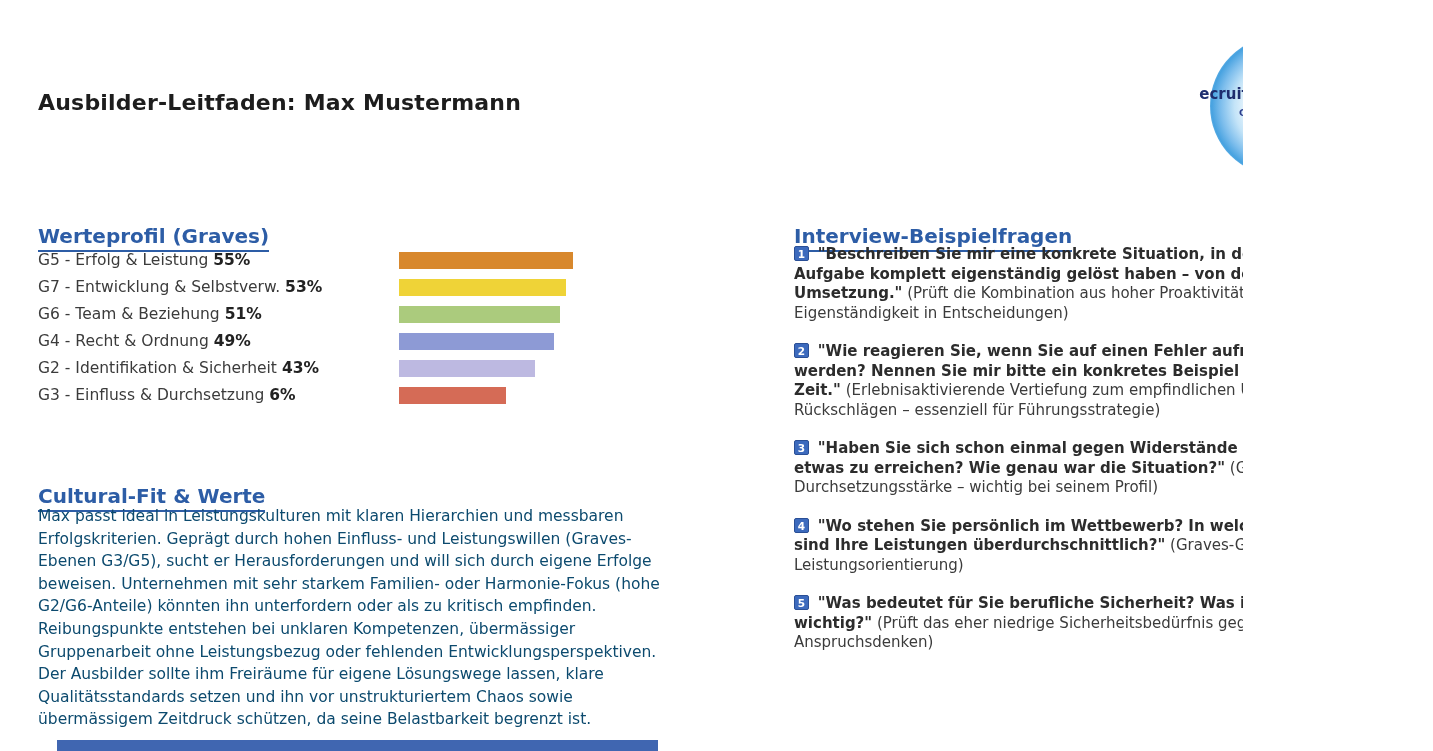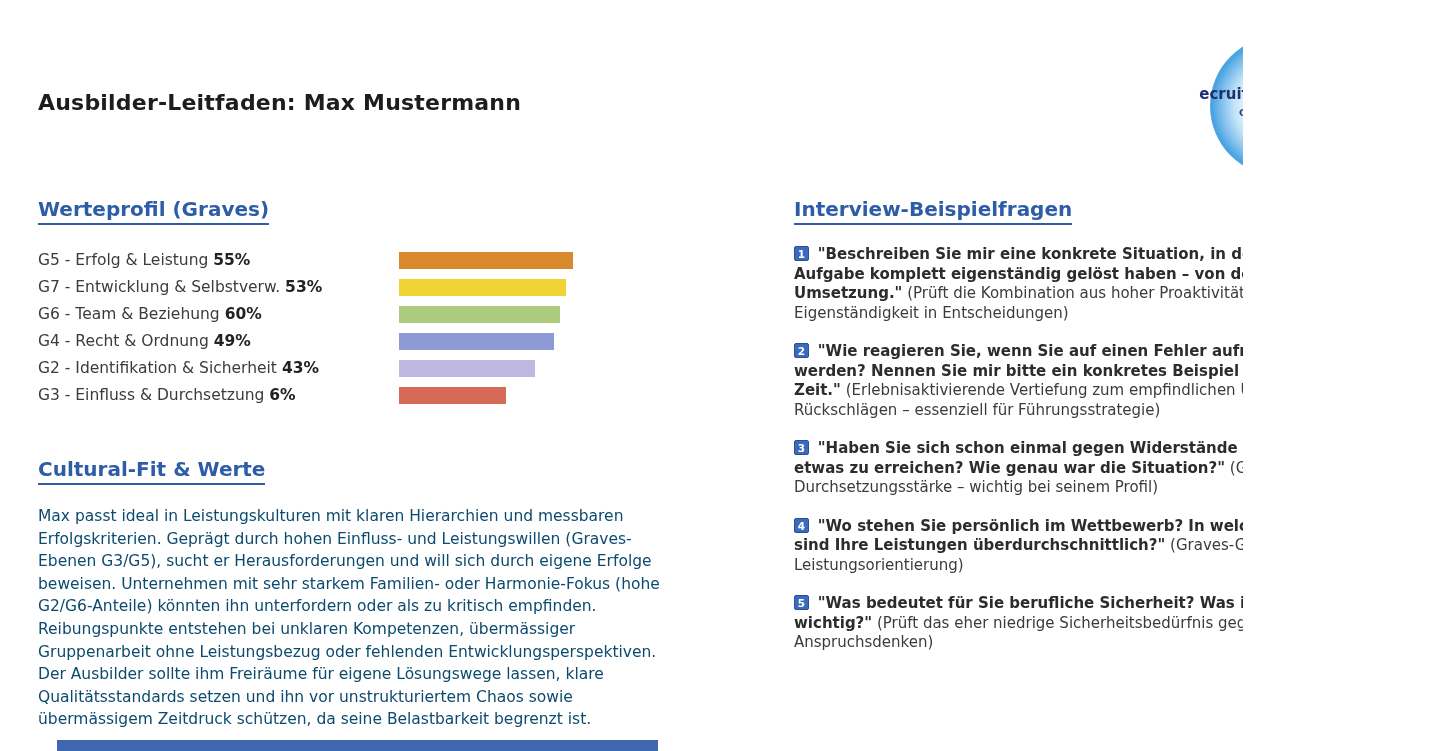--- a/index.html
+++ b/index.html
@@ -16,21 +16,21 @@
       #ffffff 0%, #ffffff 20%, #eef7fd 32%, #c4e4f8 46%,
       #7cbdec 60%, #47a2e0 69%, #8fcaf1 77%, rgba(255,255,255,0) 87%);}
   #logo .axis-v{position:absolute;left:84px;top:8px;width:1px;height:136px;background:rgba(235,246,253,.85);}
   #logo .brand-wrap{position:absolute;left:-12px;top:55px;width:200px;text-align:center;}
   #logo .brand{font-size:15px;font-weight:bold;color:#1e2e6f;white-space:nowrap;}
   #logo .brand sup{font-size:9px;}
   #logo .tagline{margin-top:4px;font-size:9.5px;font-weight:bold;letter-spacing:2px;color:#2a3c8c;}
 
   
   .sec-heading{position:absolute;font-size:20px;font-weight:bold;color:#2d5da6;
-    border-bottom:2px solid #2d5da6;padding-bottom:2px;white-space:nowrap;}
+    border-bottom:2px solid #2d5da6;padding-bottom:2px;white-space:nowrap;margin-top:27px;}
   #h-werteprofil{left:38px;top:197px;}
   #h-cultural{left:38px;top:457px;}
   #h-interview{left:794px;top:197px;}
 
   
   #chart{position:absolute;left:38px;top:248px;width:660px;}
   .chart-row{position:relative;height:27px;}
   .chart-label{position:absolute;left:0;top:3px;font-size:15.5px;color:#3b3b3b;white-space:nowrap;text-align:right;}
   .chart-label b{color:#222;}
   .chart-bar{position:absolute;left:361px;top:4px;height:17px;}
@@ -71,21 +71,21 @@
   <div id="chart">
       <div class="chart-row">
         <span class="chart-label">G5 - Erfolg &amp; Leistung <b>55%</b></span>
         <div class="chart-bar" style="width: 174px; background: rgb(216, 136, 45);"></div>
       </div>
       <div class="chart-row">
         <span class="chart-label">G7 - Entwicklung &amp; Selbstverw. <b>53%</b></span>
         <div class="chart-bar" style="width: 167px; background: rgb(239, 211, 55);"></div>
       </div>
       <div class="chart-row">
-        <span class="chart-label">G6 - Team &amp; Beziehung <b>60%</b></span>
+        <span class="chart-label">G6 - Team &amp; Beziehung <b>51%</b></span>
         <div class="chart-bar" style="width: 161px; background: rgb(171, 203, 125);"></div>
       </div>
       <div class="chart-row">
         <span class="chart-label">G4 - Recht &amp; Ordnung <b>49%</b></span>
         <div class="chart-bar" style="width: 155px; background: rgb(141, 154, 213);"></div>
       </div>
       <div class="chart-row">
         <span class="chart-label">G2 - Identifikation &amp; Sicherheit <b>43%</b></span>
         <div class="chart-bar" style="width: 136px; background: rgb(189, 185, 225);"></div>
       </div>

